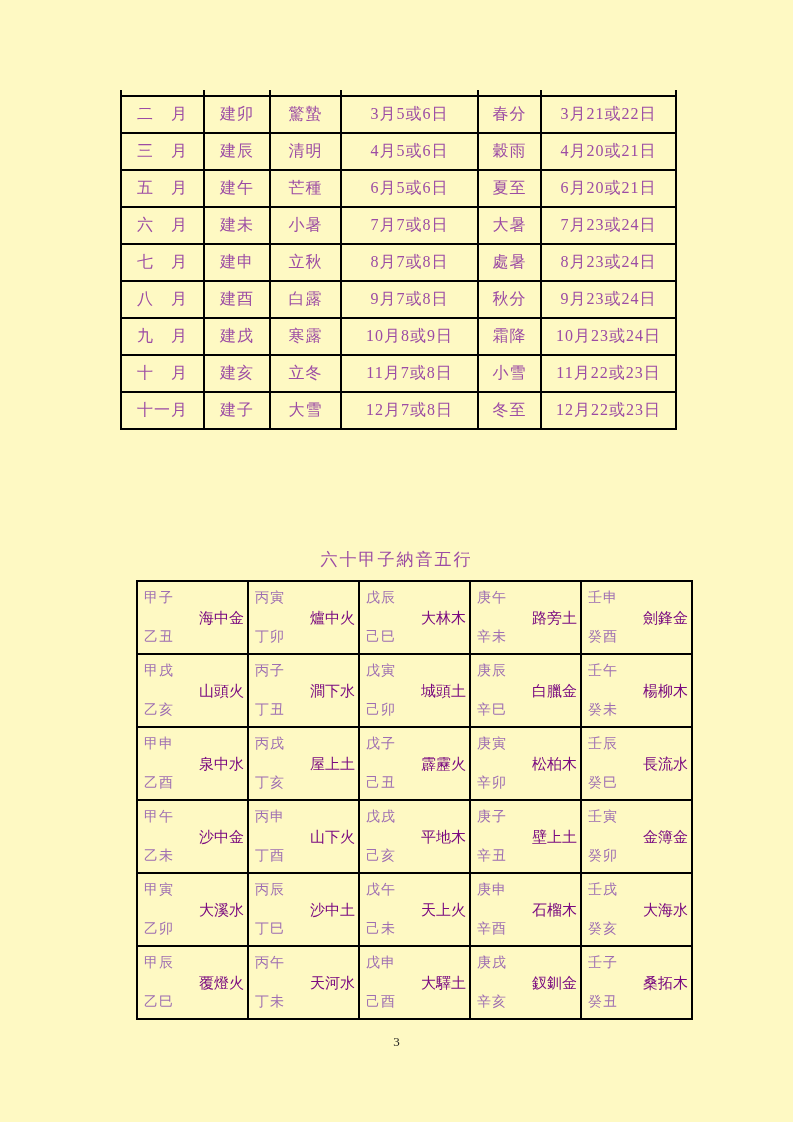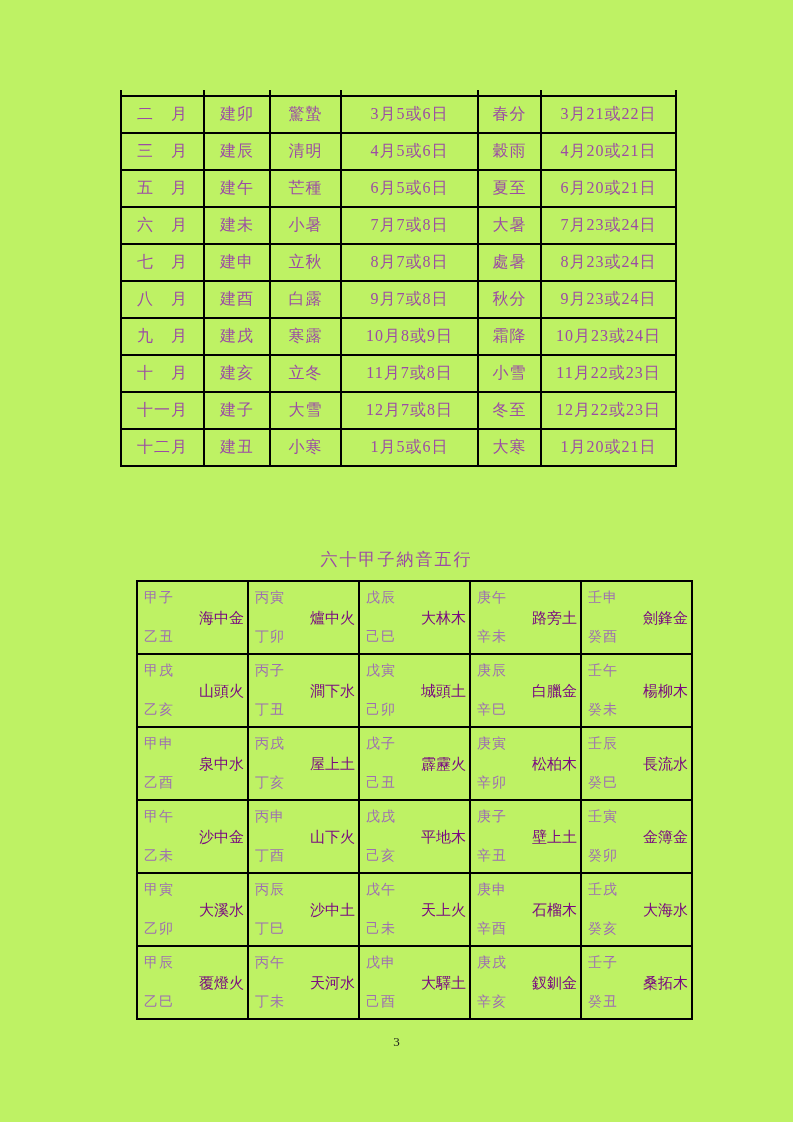--- a/index.html
+++ b/index.html
@@ -1,17 +1,17 @@
 <!DOCTYPE html>
 <html><head>
 <meta charset="utf-8">
 <style>
   html,body { margin:0; padding:0; background:#ffffff; }
   .page {
-    position:relative; width:793px; height:1122px; background:#bef264;
+    position:relative; width:793px; height:1122px; background:#fef9c3;
     font-family:"Liberation Serif", serif; overflow:hidden;
   }
   table { border-collapse:collapse; table-layout:fixed; }
 
   
   .t1 { position:absolute; left:120px; top:90px; }
   .t1 td {
     border:2px solid #000; padding:0; text-align:center; vertical-align:middle;
     font-size:16px; color:#9c4ca4; letter-spacing:1px;
   }
@@ -129,28 +129,20 @@
           <td>11月22或23日</td>
         </tr>
     <tr class="r">
           <td>十一月</td>
           <td>建子</td>
           <td>大雪</td>
           <td>12月7或8日</td>
           <td>冬至</td>
           <td>12月22或23日</td>
         </tr>
-    <tr class="r">
-          <td>十二月</td>
-          <td>建丑</td>
-          <td>小寒</td>
-          <td>1月5或6日</td>
-          <td>大寒</td>
-          <td>1月20或21日</td>
-        </tr>
   </tbody>
     </table>
 
   <div class="title">六十甲子納音五行</div>
 
   <table class="t2">
     <colgroup>
       <col style="width:111px">
         <col style="width:111px">
         <col style="width:111px">

